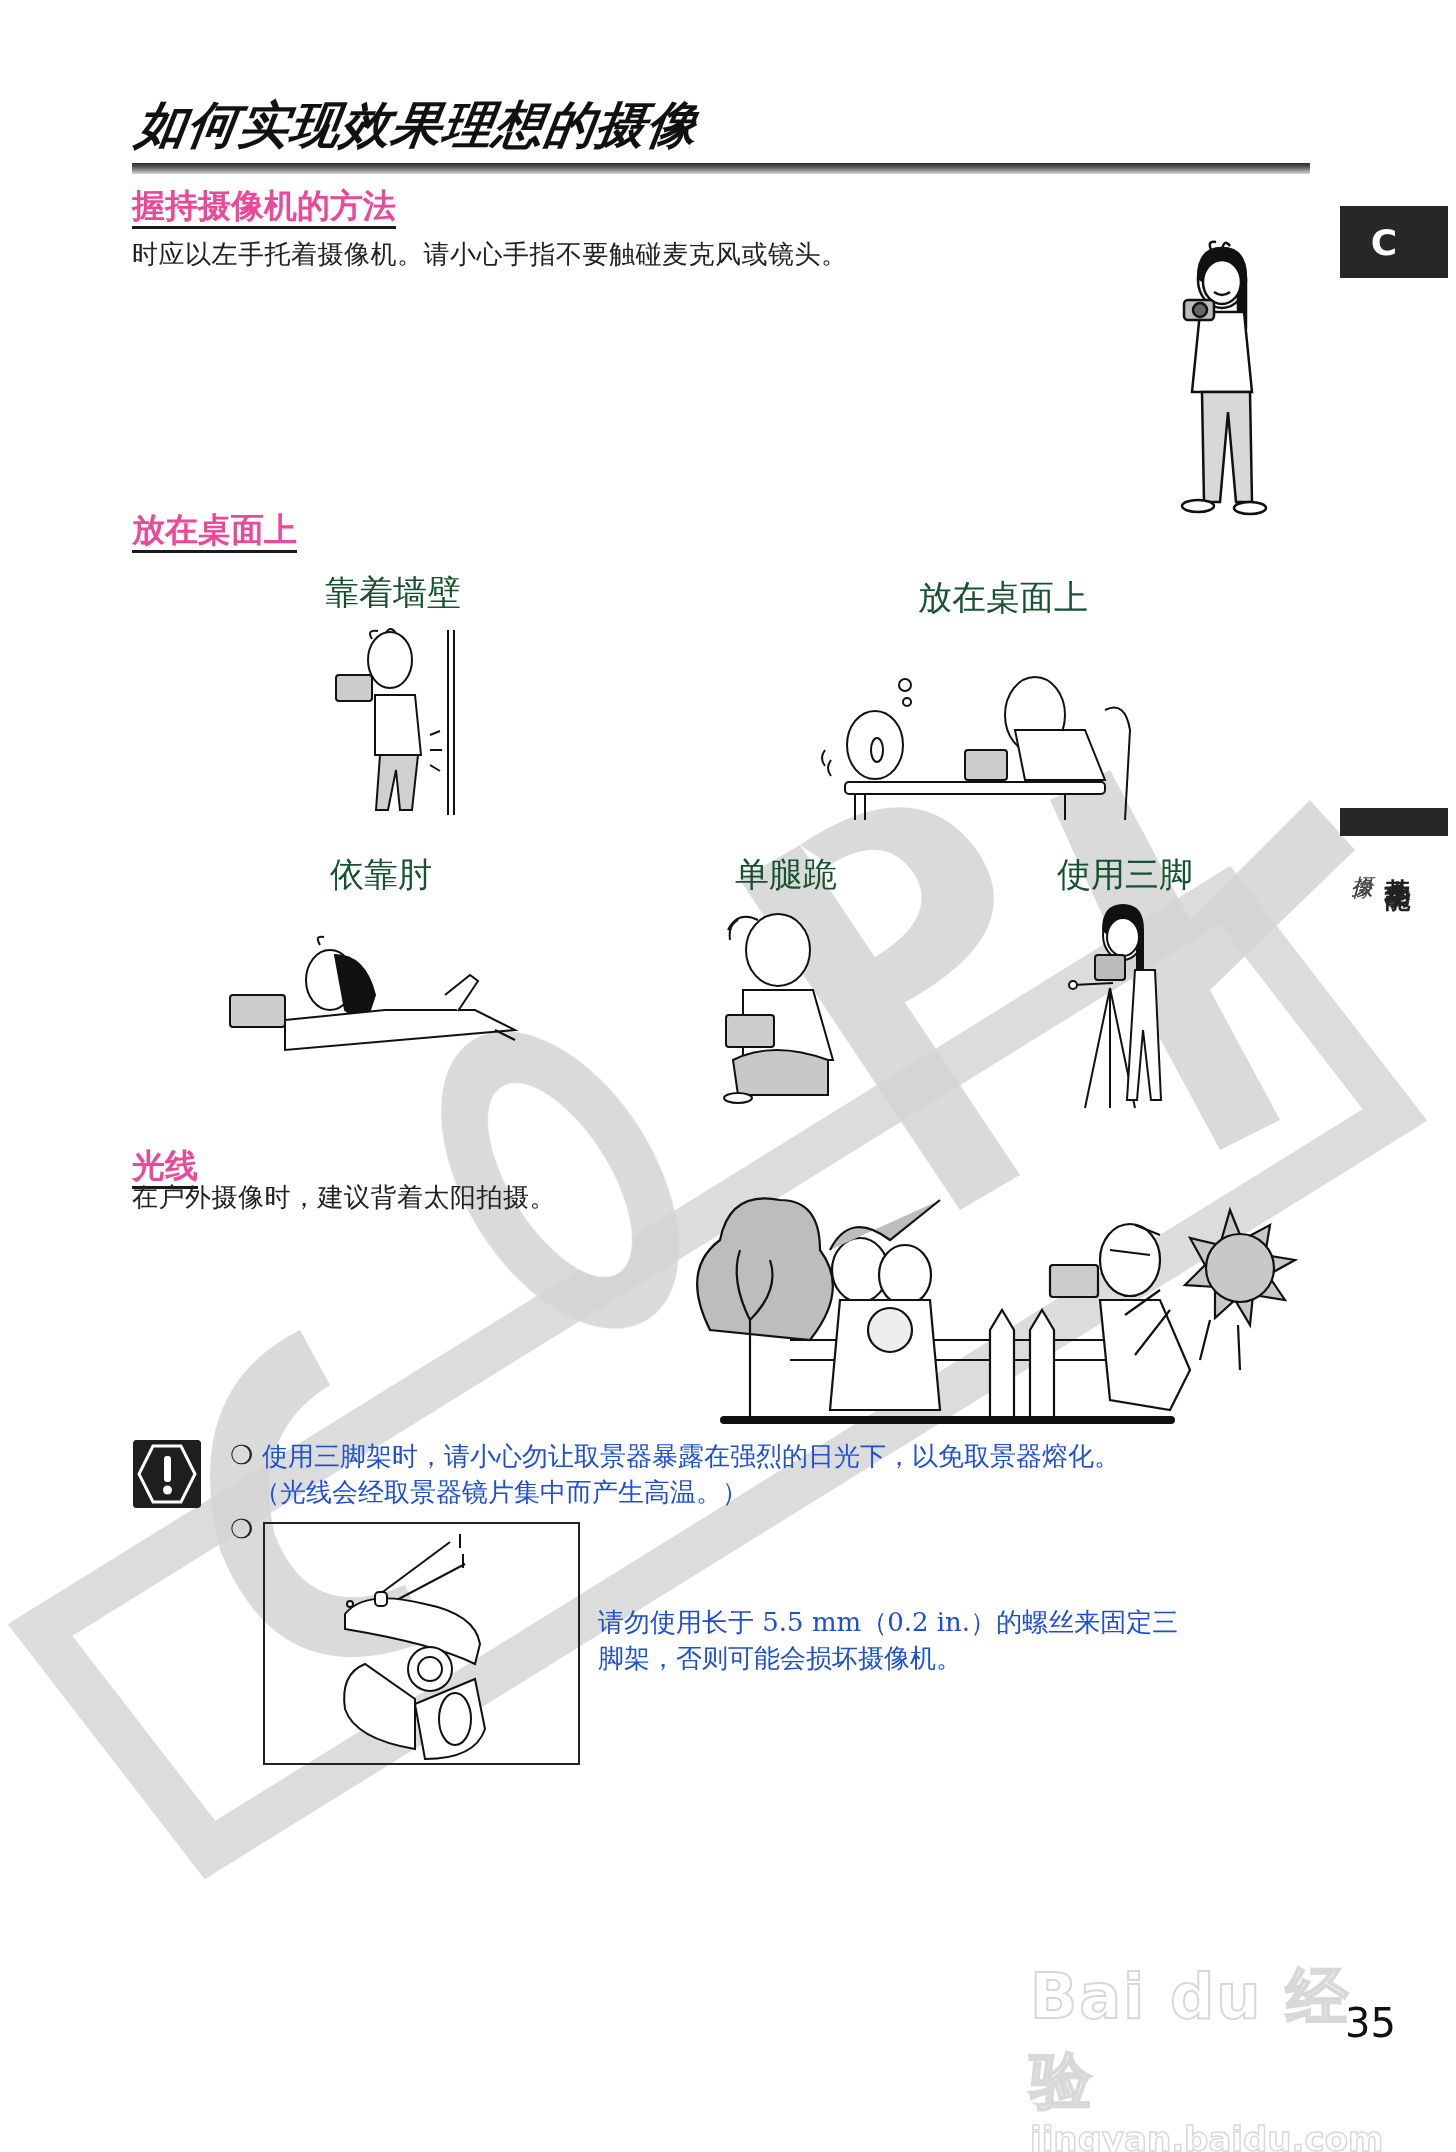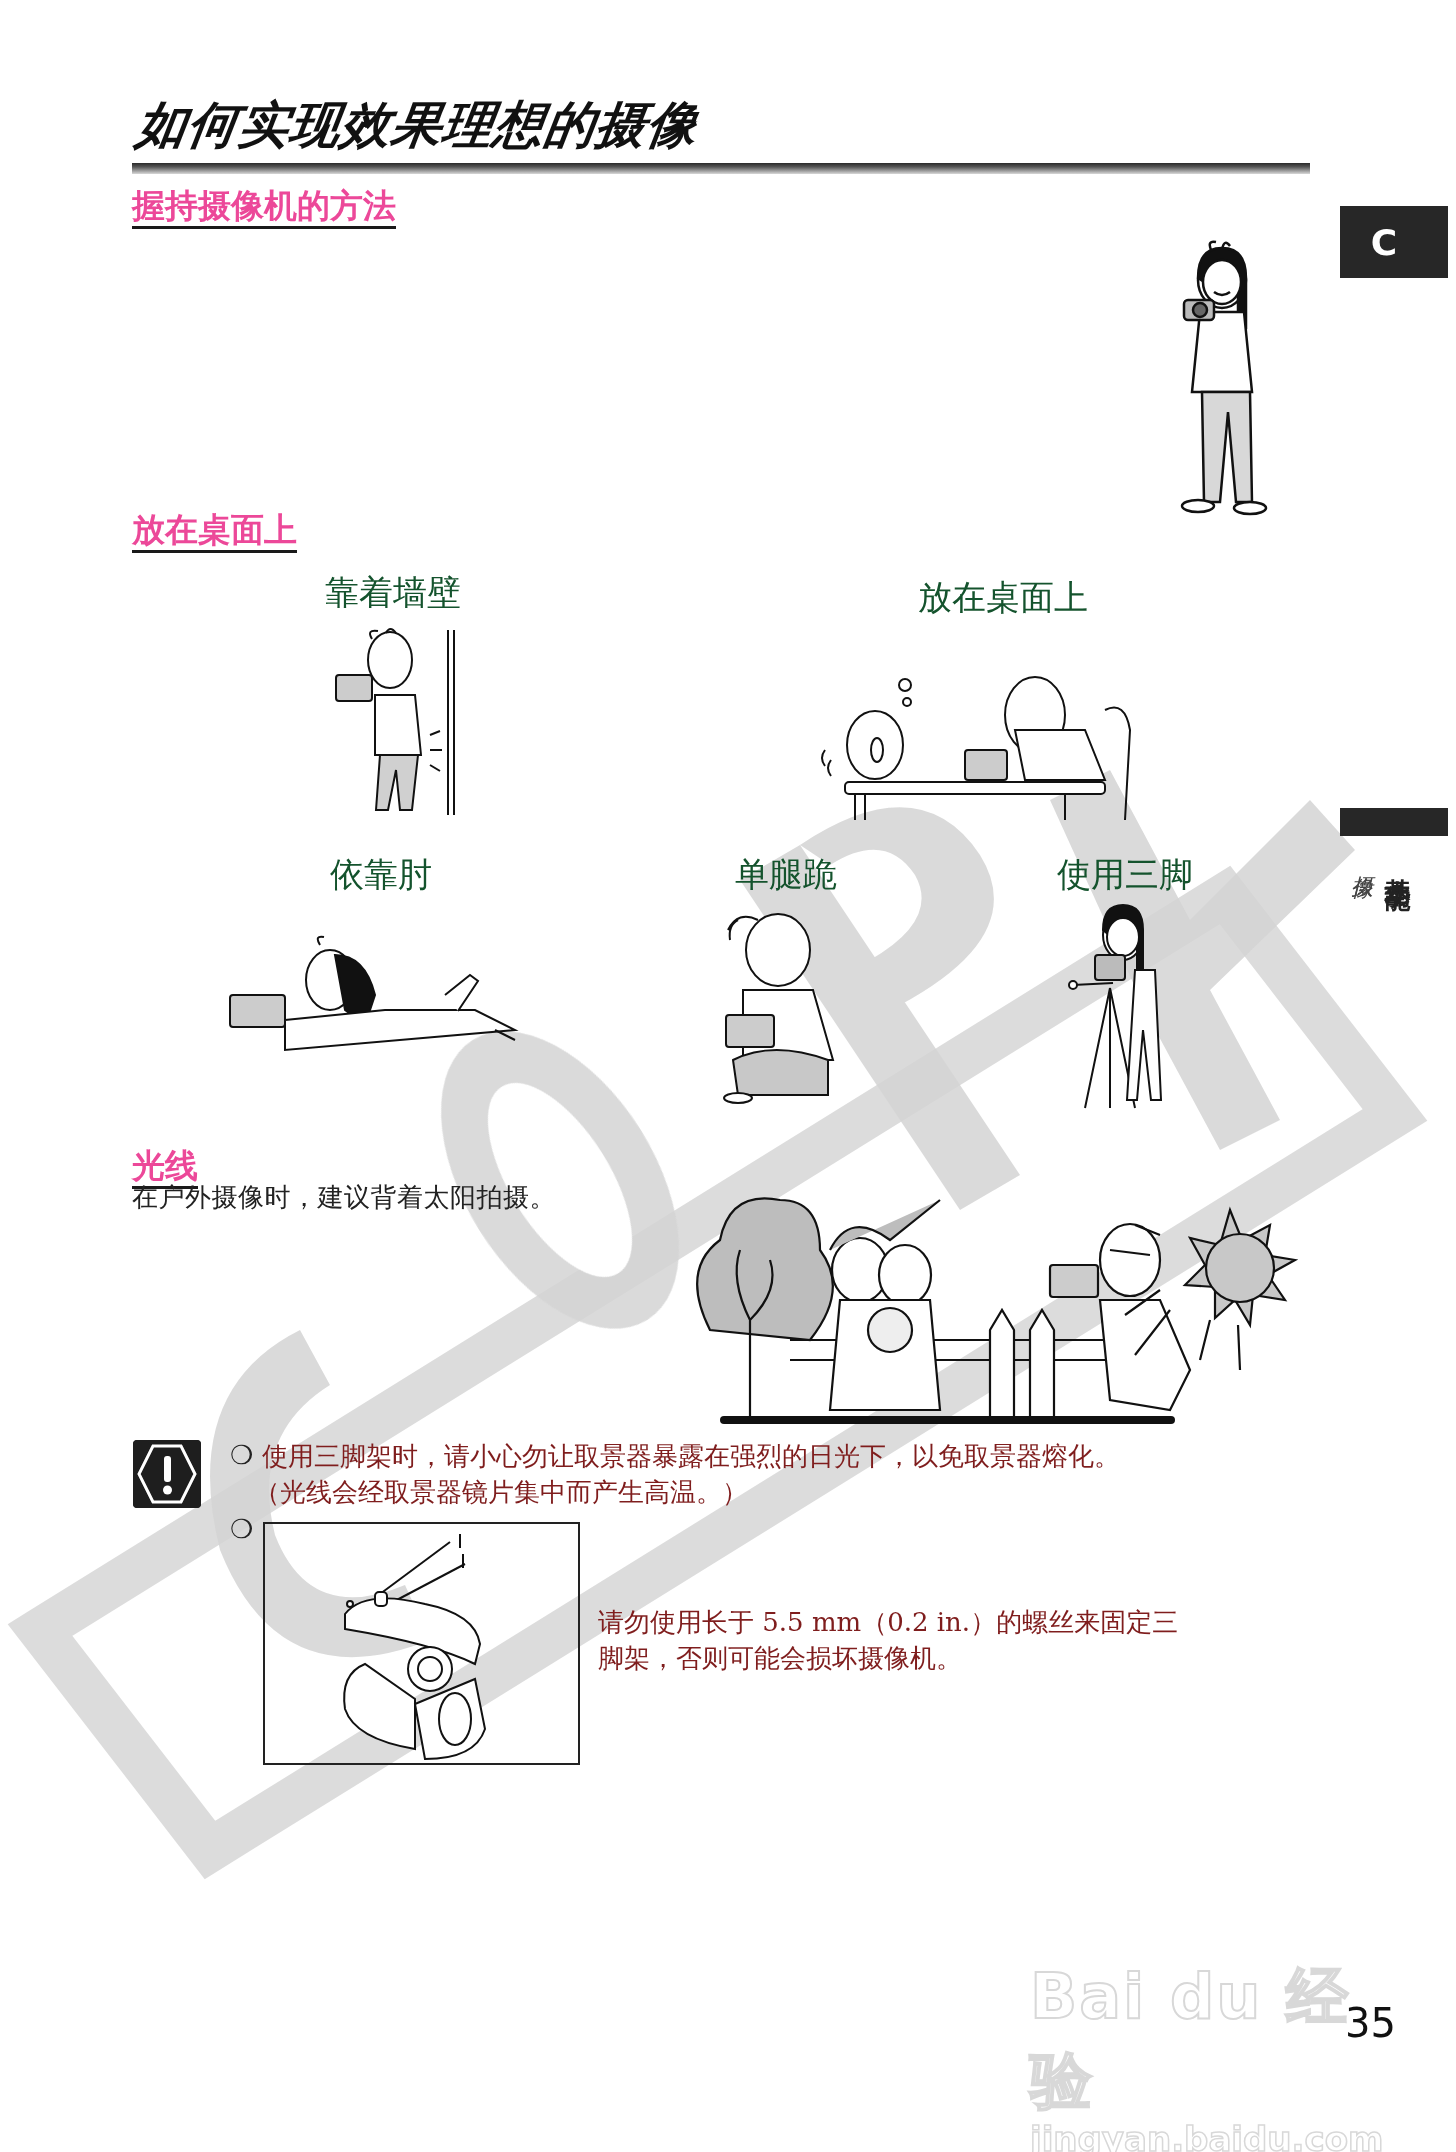--- a/index.html
+++ b/index.html
@@ -22,21 +22,21 @@
   .side-main { left: 1381px; top: 858px; writing-mode: vertical-rl; font-family: "DejaVu Sans", "Liberation Sans", sans-serif;
                font-weight: bold; font-size: 26px; color: #222; letter-spacing: 2px; }
   .side-sub { left: 1347px; top: 858px; writing-mode: vertical-rl; font-style: italic; font-size: 22px; color: #444; letter-spacing: 2px; }
   .page-num { left: 1345px; top: 2000px; font-family: "DejaVu Sans", "Liberation Sans", sans-serif; font-size: 40px; color: #111; }
   .baidu { left: 1030px; top: 1955px; width: 350px; height: 110px; }
   .watermark { left: 0; top: 0; width: 1456px; height: 2152px; pointer-events: none; }
   .illus { position: absolute; }
   .caution-icon { left: 133px; top: 1440px; width: 68px; height: 68px; background: #1e1e1e; border-radius: 4px; }
   .bullet { font-size: 26px; color: #222; }
   .img-box { left: 263px; top: 1522px; width: 317px; height: 243px; border: 2px solid #222; box-sizing: border-box; background: transparent; }
-  .note-text { font-size: 26px; line-height: 36px; color: #7f1d1d; }
+  .note-text { font-size: 26px; line-height: 36px; color: #1d4ed8; }
 </style>
 </head>
 <body>
 
 <svg class="abs watermark" viewBox="0 0 1456 2152">
   <g fill="none" stroke="#d6d6d6" stroke-width="44" opacity="0.85">
     <polygon points="40,1630 1225,895 1395,1115 210,1850"></polygon>
   </g>
   <g fill="#d4d4d4" opacity="0.85">
 
@@ -57,20 +57,21 @@
 <div class="abs tab-c">
   <span>C</span>
 </div>
 
 <div class="abs side-bar"></div>
 <div class="abs side-main">基本功能</div>
 <div class="abs side-sub">摄像</div>
 
 <div class="abs h2" style="left:132px; top:188px;">握持摄像机的方法</div>
 <div class="abs body-text" style="left:132px; top:237px; width:1030px;">
+  <div>时应以左手托着摄像机。请小心手指不要触碰麦克风或镜头。</div>
 </div>
 
 <svg class="illus" style="left:1170px; top:240px;" width="110" height="280" viewBox="0 0 110 280">
   <g stroke="#111" stroke-width="2.5" fill="#fff">
     <path d="M42,12 q-6,-12 4,-10 M52,10 q2,-12 8,-4" fill="none"></path>
     <ellipse cx="52" cy="40" rx="24" ry="28"></ellipse>
     <path d="M28,38 q0,-30 24,-30 q24,0 24,30 l0,50 l-8,0 l0,-45 q-16,-12 -32,0 z" fill="#111"></path>
     <ellipse cx="52" cy="42" rx="19" ry="22"></ellipse>
     <path d="M44,52 q8,6 16,0" fill="none"></path>
     <path d="M30,72 l44,0 l8,80 l-60,0 z"></path>

